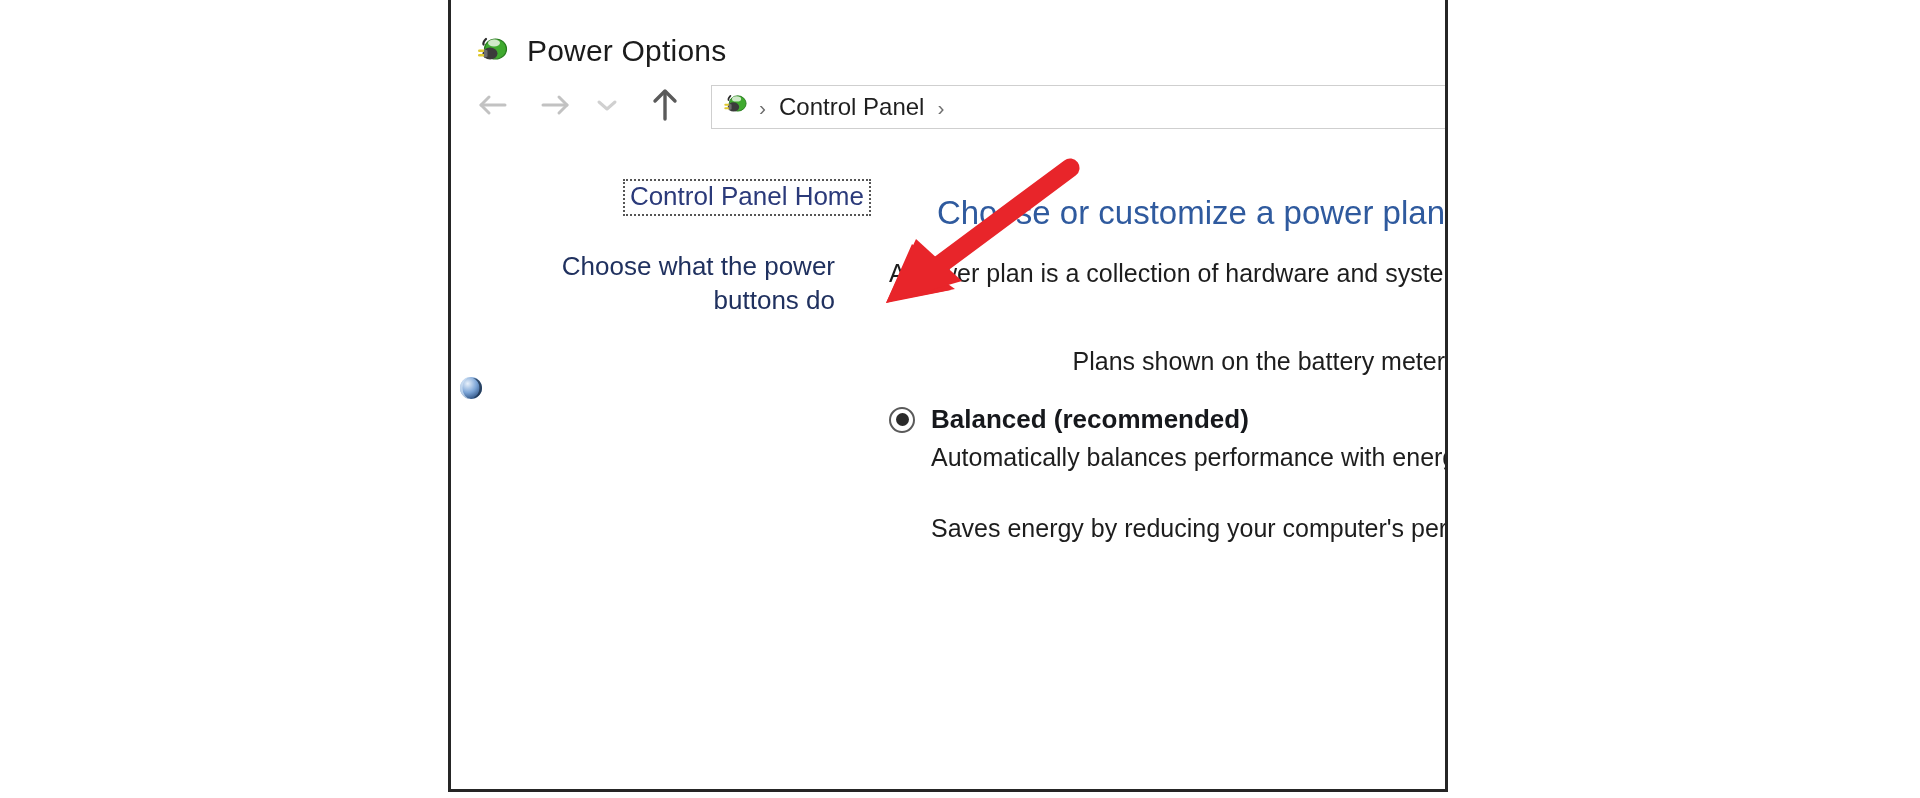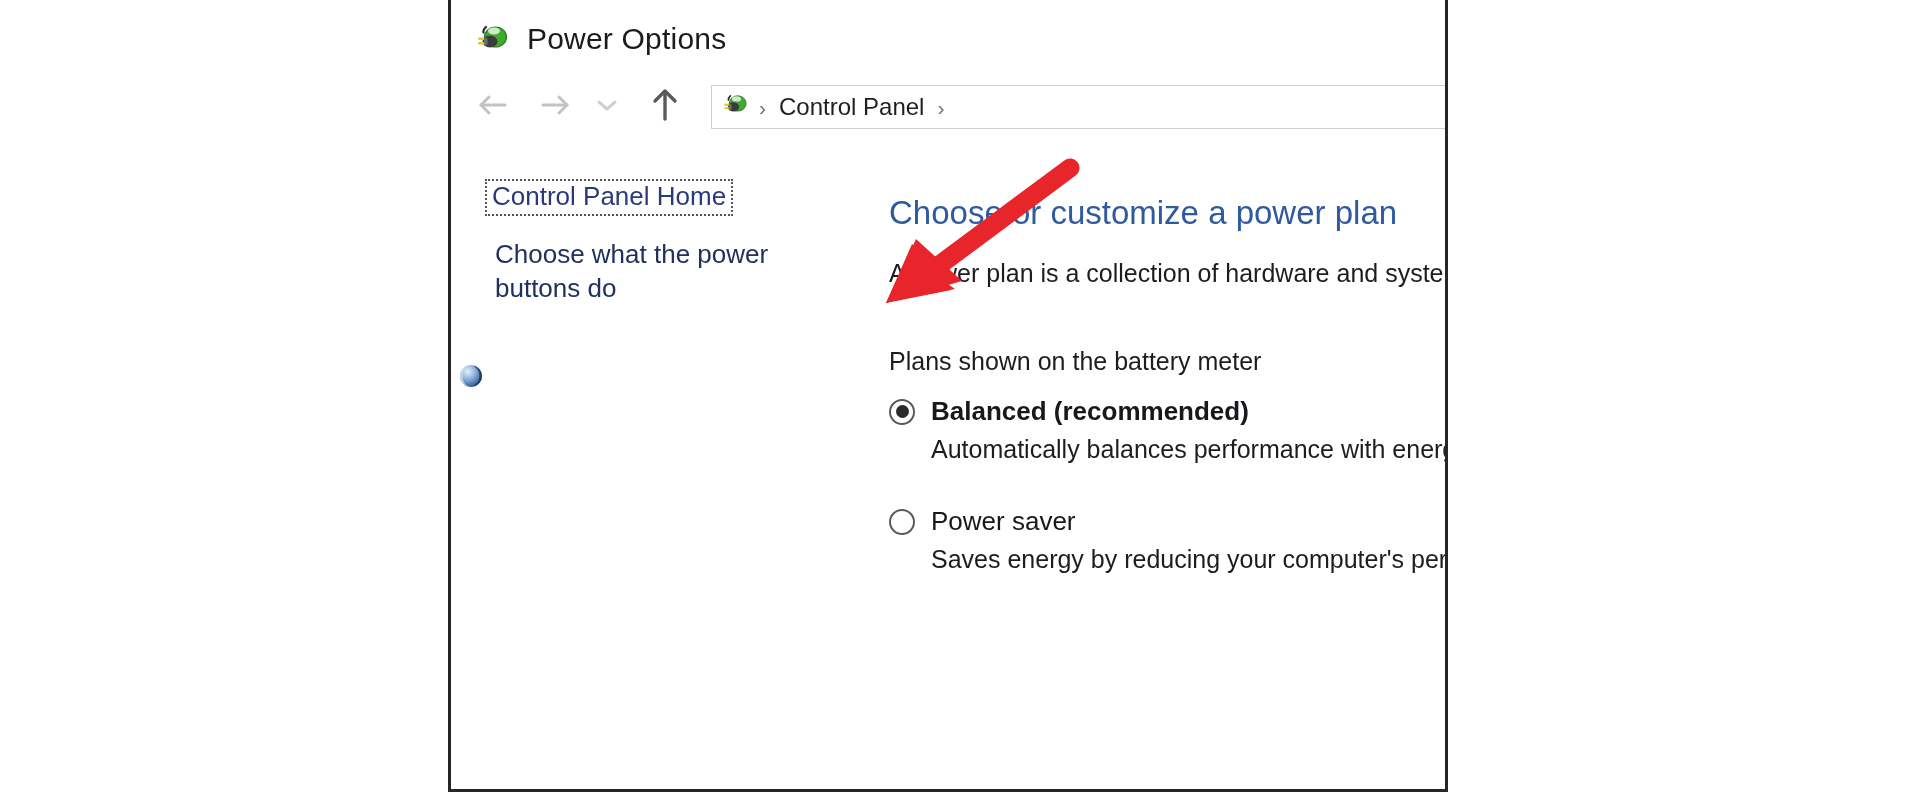--- a/index.html
+++ b/index.html
@@ -28,21 +28,21 @@
     height: 796px;
     background: #ffffff;
     border: 3px solid #262626;
     box-sizing: border-box;
     overflow: hidden;
   }
 
   
   .titlebar {
     position: absolute;
-    left: 0; top: 4px;
+    left: 0; top: 16px;
     width: 100%;
     height: 72px;
     background: #ffffff;
     display: flex;
     align-items: center;
     padding-left: 24px;
     box-sizing: border-box;
   }
   .title-text {
     font-size: 30px;
@@ -109,20 +109,21 @@
 
   
   .body-area {
     position: absolute;
     left: 0; top: 144px;
     width: 100%;
     bottom: 4px;
     background: #ffffff;
     display: flex;
     box-sizing: border-box;
+    text-align: right;
   }
 
   .taskpane {
     width: 420px;
     flex: none;
     padding: 36px 0 0 0;
     box-sizing: border-box;
     position: relative;
   }
 
@@ -134,21 +135,21 @@
     display: inline-block;
     font-size: 26px;
     color: #2b3a7a;
     border: 2px dotted #555555;
     padding: 2px 5px 4px 5px;
     white-space: nowrap;
     line-height: 1.05;
   }
 
   .task-list {
-    margin-top: 22px;
+    margin-top: 34px;
   }
   .task-item {
     display: flex;
     align-items: flex-start;
     margin-bottom: 22px;
     padding-left: 0;
   }
   .task-icon-slot {
     width: 44px;
     flex: none;
@@ -187,21 +188,21 @@
     color: #1d1d1d;
     line-height: 1.35;
     white-space: nowrap;
   }
   .plans-label {
     margin-top: 56px;
     font-size: 25px;
     color: #1d1d1d;
     white-space: nowrap;
   }
-  .plan-block { margin-top: 20px; }
+  .plan-block { margin-top: 28px; }
   .plan-row {
     display: flex;
     align-items: center;
     white-space: nowrap;
   }
   .radio {
     width: 26px; height: 26px;
     border: 2px solid #5a5a5a;
     border-radius: 50%;
     background: #ffffff;
@@ -376,24 +377,20 @@
 
         <div class="plan-block">
           <div class="plan-row">
             <span class="radio checked"></span>
             <span class="plan-name bold">Balanced (recommended)</span>
           </div>
           <div class="plan-desc">Automatically balances performance with energy consumption on capable hardware.</div>
         </div>
 
         <div class="plan-block second">
-          <div class="plan-row">
-            <span class="radio"></span>
-            <span class="plan-name">Power saver</span>
-          </div>
           <div class="plan-desc">Saves energy by reducing your computer's performance where possible.</div>
         </div>
 
       </div>
     </div>
   </div>
 
   <svg class="arrow-layer" viewBox="0 0 1920 798" xmlns="http://www.w3.org/2000/svg">
     <g>
       <path d="M1068 166 L934 265 L912 244 L886 303 L951 290 L927 269 L1075 175 Z" fill="#e8252a"></path>

